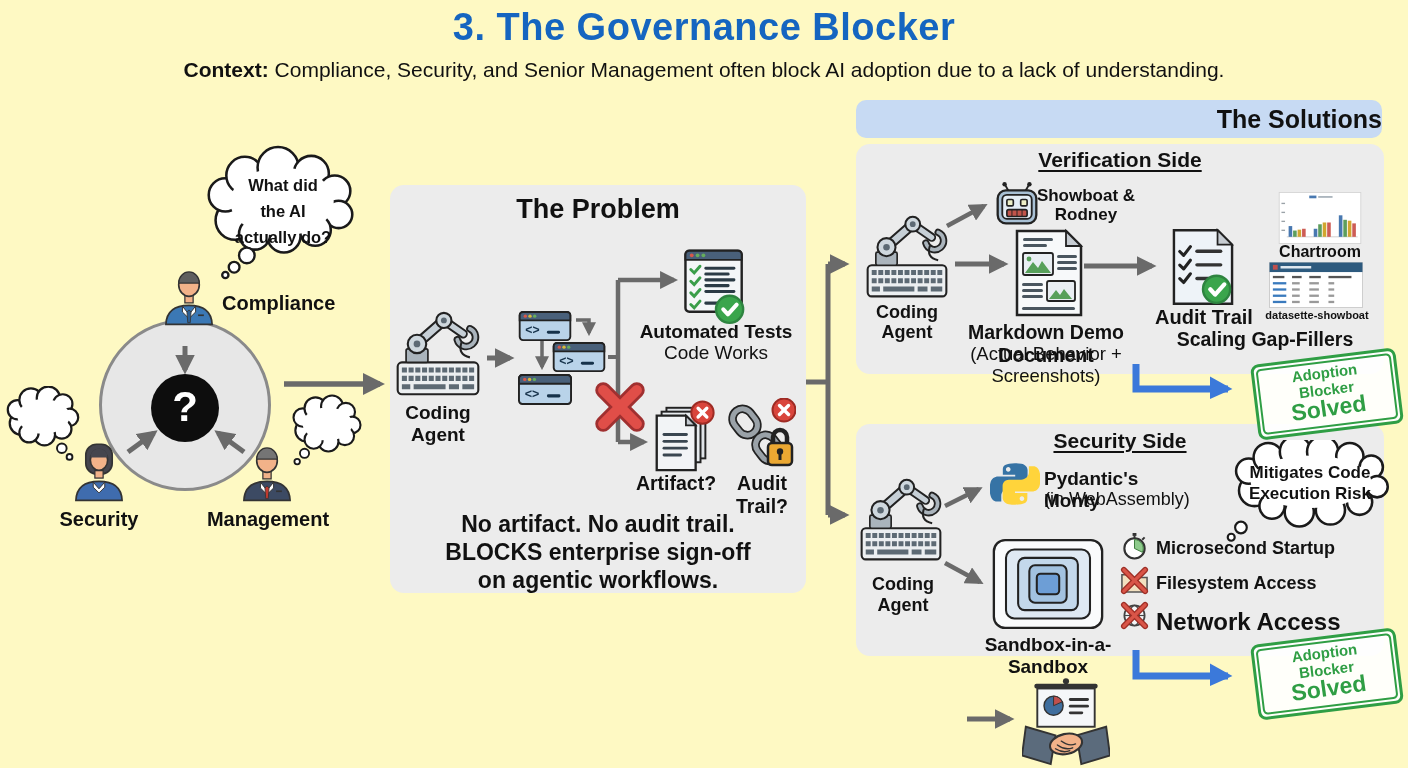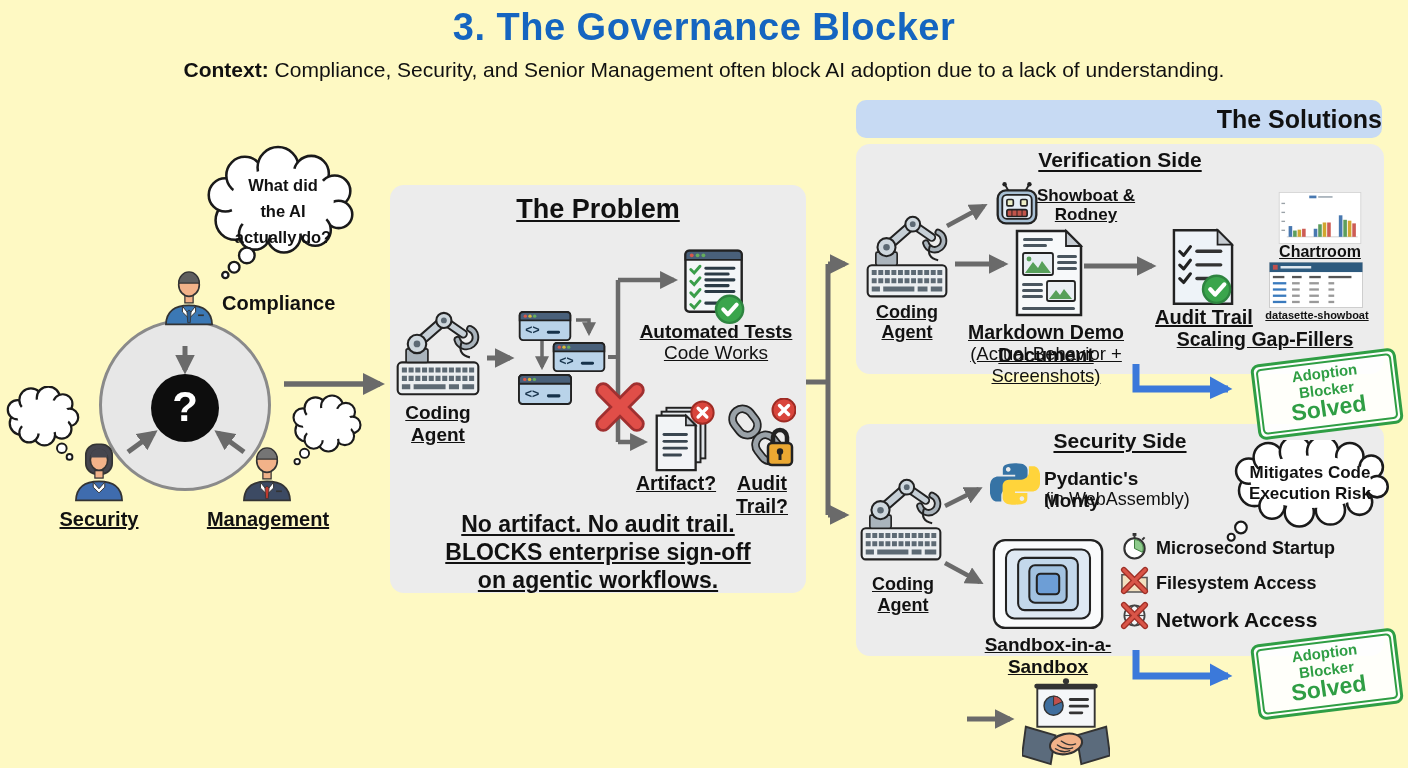--- a/index.html
+++ b/index.html
@@ -1,20 +1,20 @@
 <!DOCTYPE html>
 <html><head>
 <meta charset="utf-8">
 <style>
   * { margin:0; padding:0; box-sizing:border-box; }
   body { background:#fff; font-family:"Liberation Sans", sans-serif; }
   #canvas { position:relative; width:1408px; height:768px; background:#fef9c3; overflow:hidden; }
   .abs { position:absolute; }
   .preline { white-space:pre-line; }
-  .center { text-align:center;text-decoration:underline; }
+  .center { text-align:center; }
 
   .page-title { width:100%; top:6px; text-align:center; font-size:38px; font-weight:bold; color:#1565c0; letter-spacing:.5px; }
   .context-line { width:100%; top:58px; text-align:center; font-size:21px; color:#111; }
   .context-line b { font-weight:bold; }
 
   .panel { background:#ececec; border-radius:14px; z-index:1; }
   .soln-bar { background:#c7daf3; border-radius:10px; z-index:1; }
   .soln-bar div { line-height:38px; text-align:right; font-size:25px; font-weight:bold; color:#111; }
 
   .big-circle { left:99px; top:319px; width:172px; height:172px; border-radius:50%;
@@ -564,21 +564,21 @@
     <line x1="5.5" y1="15" x2="26.5" y2="15" stroke="#444" stroke-width="1.2"></line>
     <g stroke="#9e2f26" stroke-width="6" stroke-linecap="round">
         <path d="M5 4 L27 26"></path>
         <path d="M27 4 L5 26"></path>
       </g>
     <g stroke="#d95548" stroke-width="3.4" stroke-linecap="round">
         <path d="M5 4 L27 26"></path>
         <path d="M27 4 L5 26"></path>
       </g>
   </svg>
-  <div class="abs label-b z10" style="left:1156px;top:608px;font-size:21px;">Network Access</div>
+  <div class="abs label-b z10" style="left:1156px;top:608px;font-size:24px;">Network Access</div>
 
   <div class="abs stamp" style="left:1254px;top:636px;">
     <div class="inner">
       <div class="l1">Adoption Blocker</div>
       <div class="l2">Solved</div>
     </div>
   </div>
 
 
   <svg class="abs icon z10" style="left:1022px;top:676px;" width="88" height="90" viewBox="0 0 92 92">

